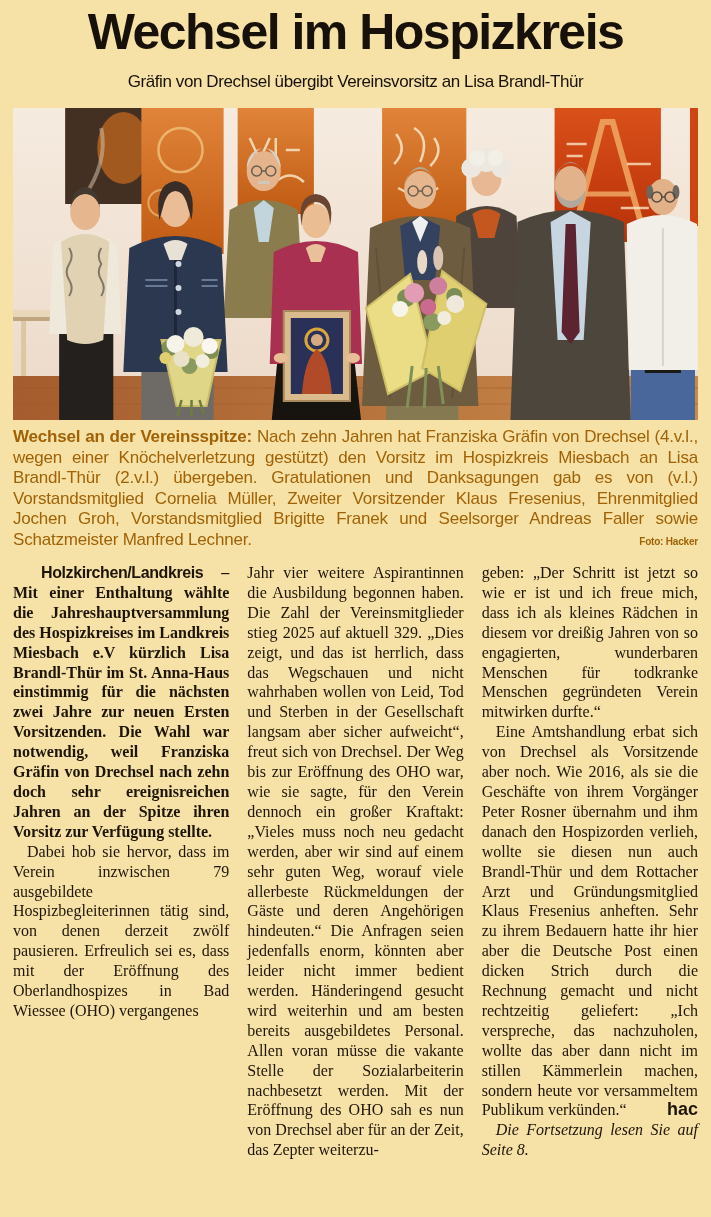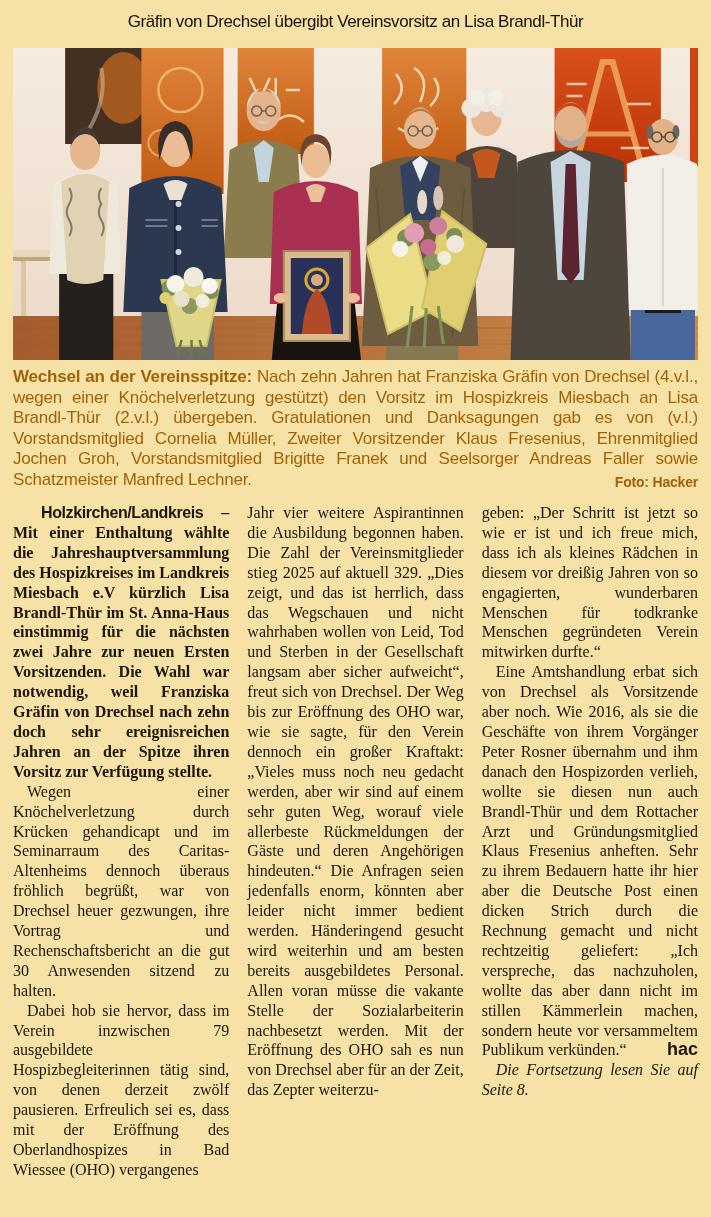--- a/index.html
+++ b/index.html
@@ -41,21 +41,21 @@
     font-size:17px;
     line-height:20.5px;
     letter-spacing:-0.2px;
     text-align:justify;
     color:#a16207;
   }
   .caption .cap-lead { font-weight:bold; }
   .caption .credit {
     float:right;
     font-weight:bold;
-    font-size:14px;
+    font-size:10px;
     padding-top:2px;
   }
   .article {
     display:flex;
     gap:18px;
     margin:13px 13px 0 13px;
   }
   .col { flex:1 1 0; min-width:0; }
   .para {
     margin:0;
@@ -78,20 +78,21 @@
     font-family:"Liberation Sans", sans-serif;
     font-weight:bold;
     font-size:18px;
     line-height:19.9px;
   }
 </style>
 </head>
 <body>
 
 <div class="masthead">
+  <h1 class="headline">Wechsel im Hospizkreis</h1>
   <div class="subtitle">Gräfin von Drechsel übergibt Vereinsvorsitz an Lisa Brandl-Thür</div>
 </div>
 
 <div class="photo-wrap">
 
   <svg viewBox="0 0 683 312" preserveAspectRatio="none">
     <defs>
       <linearGradient id="wallG" x1="0" y1="0" x2="0" y2="1">
         <stop offset="0" stop-color="#f5ebdf"></stop>
           <stop offset="1" stop-color="#ecd9c8"></stop>
@@ -265,21 +266,20 @@
       <line x1="647" y1="89" x2="650" y2="89" stroke="#544a3e" stroke-width="1.5"></line>
     </g>
   </svg>
 </div>
 
 <p class="caption"><span class="cap-lead">Wechsel an der Vereinsspitze:</span><span> Nach zehn Jahren hat Franziska Gräfin von Drechsel (4.v.l., wegen einer Knöchelverletzung gestützt) den Vorsitz im Hospizkreis Miesbach an Lisa Brandl-Thür (2.v.l.) übergeben. Gratulationen und Danksagungen gab es von (v.l.) Vorstandsmitglied Cornelia Müller, Zweiter Vorsitzender Klaus Fresenius, Ehrenmitglied Jochen Groh, Vorstandsmitglied Brigitte Franek und Seelsorger Andreas Faller sowie Schatzmeister Manfred Lechner.</span><span class="credit">Foto: Hacker</span></p>
 
 <div class="article">
   <div class="col">
       <p class="para lead"><span class="dateline">Holzkirchen/Landkreis</span> – Mit einer Enthaltung wählte die Jahreshauptversammlung des Hospizkreises im Landkreis Miesbach e.V kürzlich Lisa Brandl-Thür im St. Anna-Haus einstimmig für die nächsten zwei Jahre zur neuen Ersten Vorsitzenden. Die Wahl war notwendig, weil Franziska Gräfin von Drechsel nach zehn doch sehr ereignisreichen Jahren an der Spitze ihren Vorsitz zur Verfügung stellte.</p>
-      <p class="para indent">Wegen einer Knöchelverletzung durch Krücken gehandicapt und im Seminarraum des Caritas-Altenheims dennoch überaus fröhlich begrüßt, war von Drechsel heuer gezwungen, ihre Vortrag und Rechenschaftsbericht an die gut 30 Anwesenden sitzend zu halten.</p>
       <p class="para indent">Dabei hob sie hervor, dass im Verein inzwischen 79 ausgebildete Hospizbegleiterinnen tätig sind, von denen derzeit zwölf pausieren. Erfreulich sei es, dass mit der Eröffnung des Oberlandhospizes in Bad Wiessee (OHO) vergangenes</p>
     </div>
   <div class="col">
       <p class="para">Jahr vier weitere Aspirantinnen die Ausbildung begonnen haben. Die Zahl der Vereinsmitglieder stieg 2025 auf aktuell 329. „Dies zeigt, und das ist herrlich, dass das Wegschauen und nicht wahrhaben wollen von Leid, Tod und Sterben in der Gesellschaft langsam aber sicher aufweicht“, freut sich von Drechsel. Der Weg bis zur Eröffnung des OHO war, wie sie sagte, für den Verein dennoch ein großer Kraftakt: „Vieles muss noch neu gedacht werden, aber wir sind auf einem sehr guten Weg, worauf viele allerbeste Rückmeldungen der Gäste und deren Angehörigen hindeuten.“ Die Anfragen seien jedenfalls enorm, könnten aber leider nicht immer bedient werden. Händeringend gesucht wird weiterhin und am besten bereits ausgebildetes Personal. Allen voran müsse die vakante Stelle der Sozialarbeiterin nachbesetzt werden. Mit der Eröffnung des OHO sah es nun von Drechsel aber für an der Zeit, das Zepter weiterzu-</p>
     </div>
   <div class="col">
       <p class="para">geben: „Der Schritt ist jetzt so wie er ist und ich freue mich, dass ich als kleines Rädchen in diesem vor dreißig Jahren von so engagierten, wunderbaren Menschen für todkranke Menschen gegründeten Verein mitwirken durfte.“</p>
       <p class="para indent">Eine Amtshandlung erbat sich von Drechsel als Vorsitzende aber noch. Wie 2016, als sie die Geschäfte von ihrem Vorgänger Peter Rosner übernahm und ihm danach den Hospizorden verlieh, wollte sie diesen nun auch Brandl-Thür und dem Rottacher Arzt und Gründungsmitglied Klaus Fresenius anheften. Sehr zu ihrem Bedauern hatte ihr hier aber die Deutsche Post einen dicken Strich durch die Rechnung gemacht und nicht rechtzeitig geliefert: „Ich verspreche, das nachzuholen, wollte das aber dann nicht im stillen Kämmerlein machen, sondern heute vor versammeltem Publikum verkünden.“<span class="sig">hac</span></p>
       <p class="para note indent">Die Fortsetzung lesen Sie auf Seite 8.</p>
     </div>

